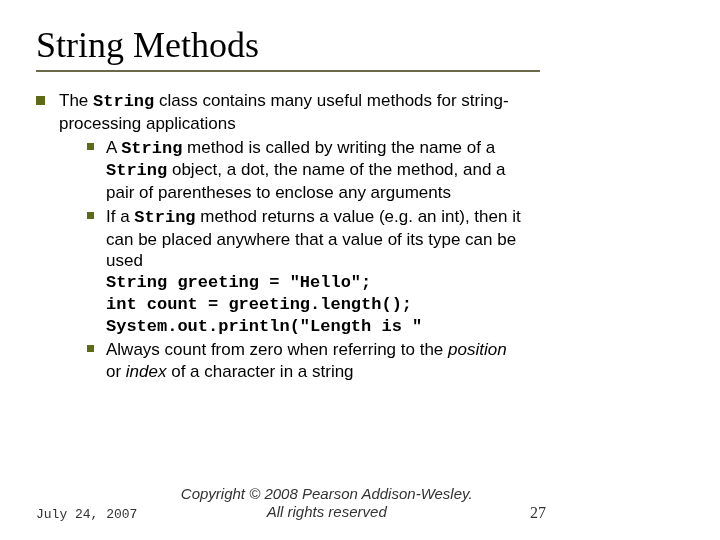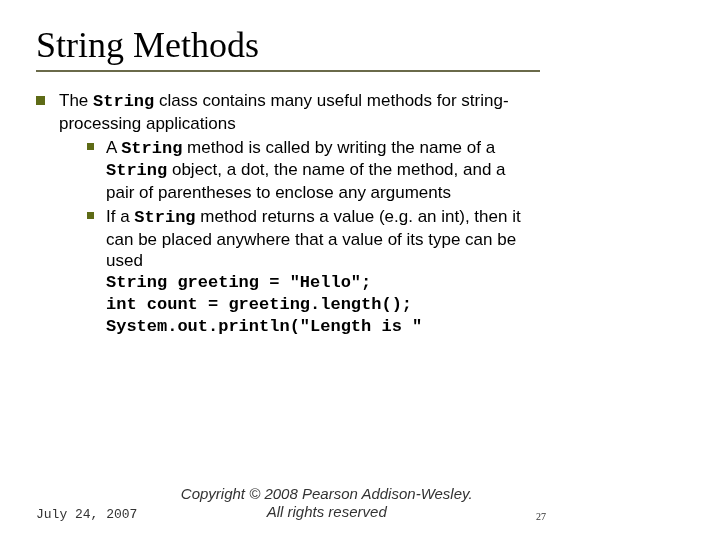--- a/index.html
+++ b/index.html
@@ -94,21 +94,21 @@
   }
   .footer .copy {
     text-align: center;
     font-size: 15px;
     line-height: 1.25;
     flex: 1;
     font-style: italic;
   }
   .footer .page {
     font-family: Garamond, "Times New Roman", serif;
-    font-size: 10px;
+    font-size: 16px;
     text-align: right;
     min-width: 30px;
     margin-top: 28px;
   }
 </style>
 </head>
 <body>
 
 <div class="slide">
 
@@ -132,20 +132,26 @@
         <div class="l2">
           <div class="bullet"></div>
           <div class="body">
             <span>If a </span><span class="mono">String</span><span> method returns a value (e.g. an int), then it can be placed anywhere that a value of its type can be used</span>
             <span class="code">String greeting = "Hello";</span>
             <span class="code">int count = greeting.length();</span>
             <span class="code">System.out.println("Length is "</span>
           </div>
         </div>
 
+        <div class="l2">
+          <div class="bullet"></div>
+          <div class="body">
+            <span>Always count from zero when referring to the </span><span class="ital">position</span><span> or </span><span class="ital">index</span><span> of a character in a string</span>
+          </div>
+        </div>
 
       </div>
     </div>
 
   </div>
 
   <div class="footer">
     <div class="date">July 24, 2007</div>
     <div class="copy">
       <span>Copyright © 2008 Pearson Addison-Wesley.</span><br>

